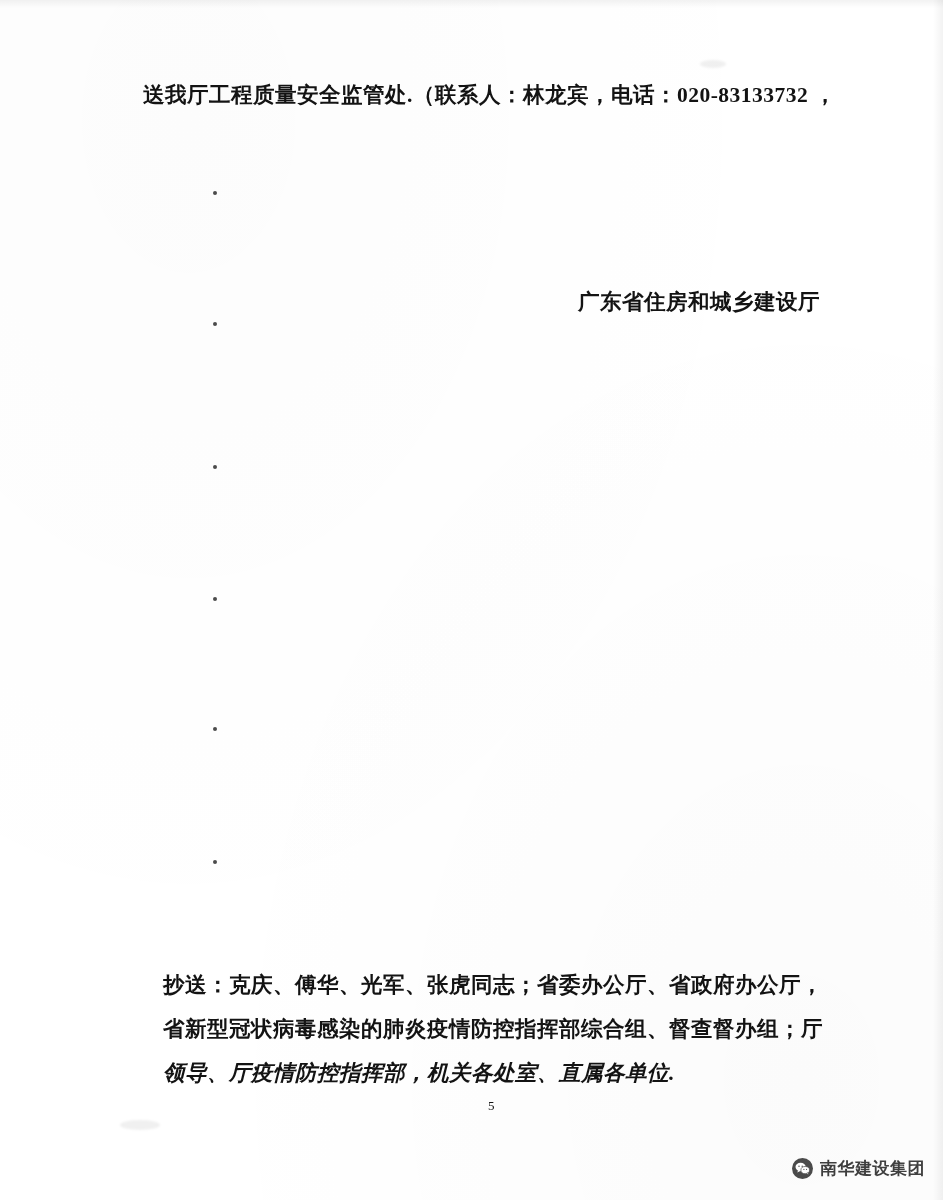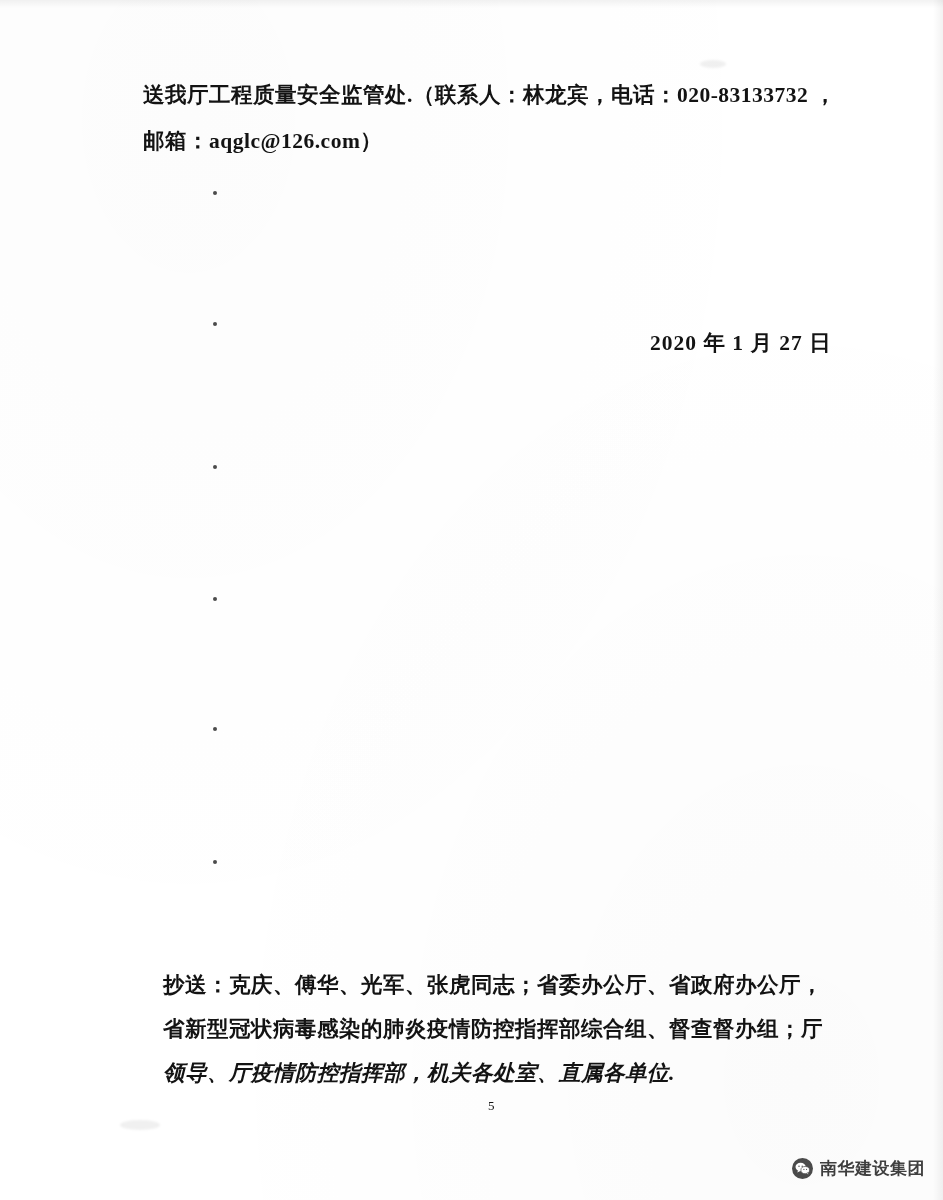--- a/index.html
+++ b/index.html
@@ -162,24 +162,23 @@
 
 <div class="page">
 
   <div class="paper-texture"></div>
   <div class="edge-shade-top"></div>
   <div class="edge-shade-right"></div>
 
   <div class="doc-body">
 
     <div class="line body-text" id="para-line-1">送我厅工程质量安全监管处.（联系人：林龙宾，电话：020-83133732 ，</div>
-    <div class="line body-text" id="para-line-2">邮箱：aqglc@126.com）</div>
-
-
-    <div class="line body-text" id="issuer-date">2020 年 1 月 27 日</div>
+
+
+    <div class="line body-text" id="issuer-org">广东省住房和城乡建设厅</div>
 
     <div class="line body-text" id="cc-line-1">抄送：克庆、傅华、光军、张虎同志；省委办公厅、省政府办公厅，</div>
     <div class="line body-text" id="cc-line-2">省新型冠状病毒感染的肺炎疫情防控指挥部综合组、督查督办组；厅</div>
     <div class="line body-text" id="cc-line-3">领导、厅疫情防控指挥部，机关各处室、直属各单位.</div>
 
     <div class="line" id="page-number">5</div>
 
     <div class="margin-dot" style="left:213px; top:191px;"></div>
     <div class="margin-dot" style="left:213px; top:322px;"></div>
     <div class="margin-dot" style="left:213px; top:465px;"></div>

